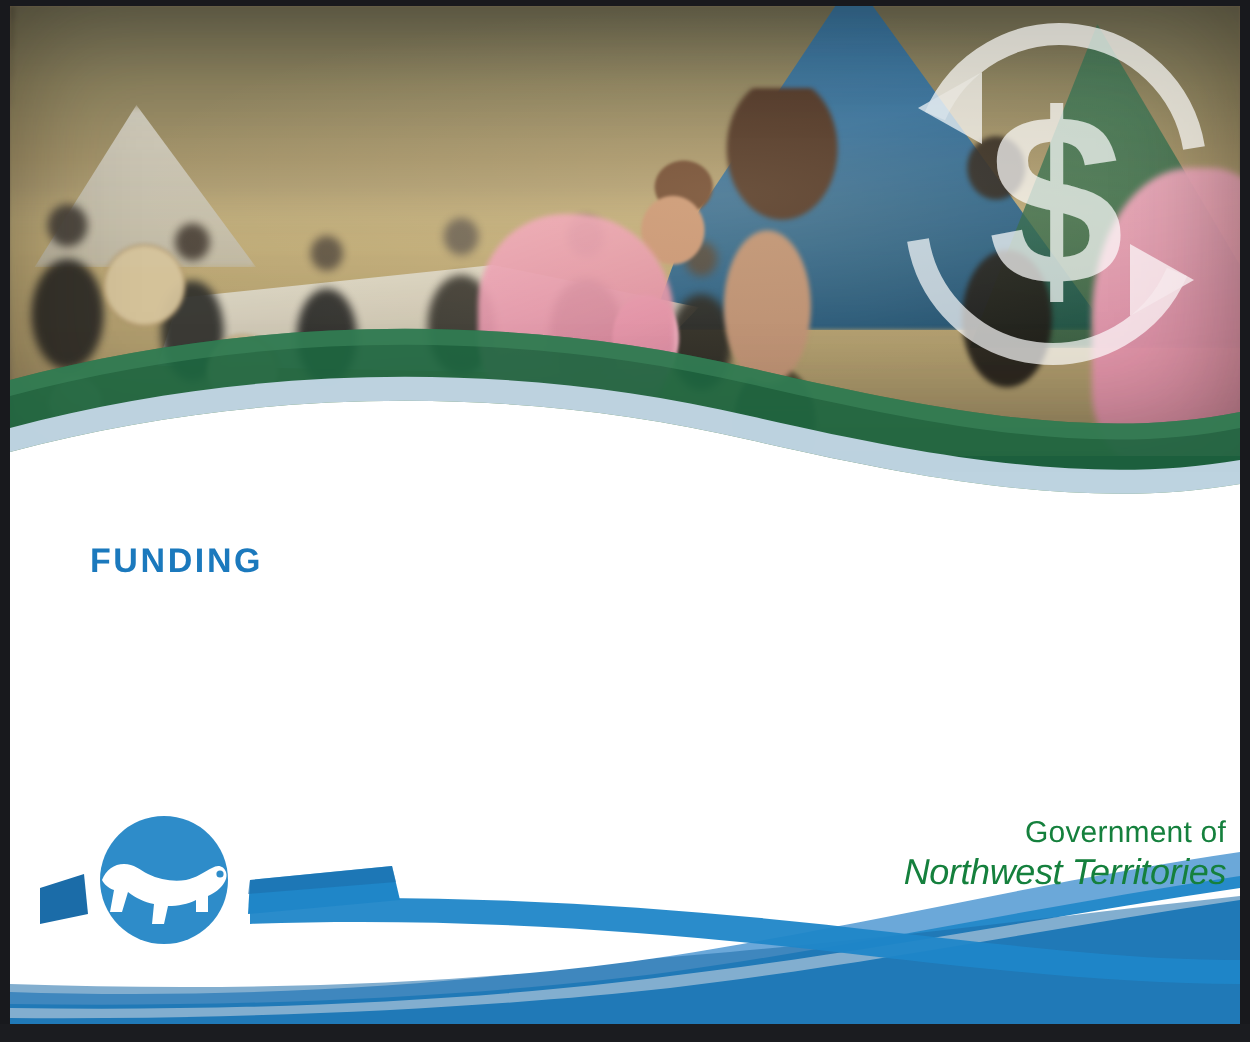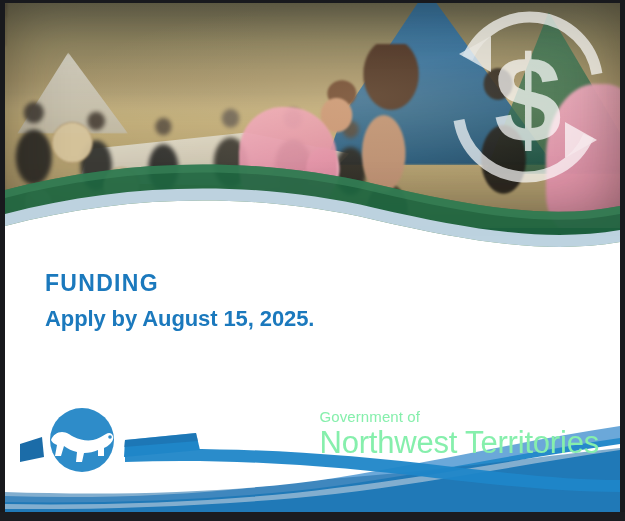--- a/index.html
+++ b/index.html
@@ -163,40 +163,40 @@
 
   
   .panel{
     position:absolute;left:5px;top:236px;width:615px;height:280px;
     background:#ffffff;z-index:10;
   }
 
   
   .copy{position:absolute;left:45px;top:272px;z-index:20;}
   .eyebrow{
-    font-size:23px;font-weight:bold;letter-spacing:1.3px;
+    font-size:17px;font-weight:bold;letter-spacing:1.3px;
     line-height:1;margin:0 0 13px 0;
   }
   .headline{
     font-size:37px;font-weight:bold;letter-spacing:-.3px;
     line-height:1;margin:0 0 16px 0;white-space:nowrap;
   }
   .subline{
     font-size:22px;font-weight:bold;letter-spacing:-.1px;
     line-height:1;margin:0;white-space:nowrap;
   }
 
   
   .gnwt-logo{position:absolute;left:20px;top:404px;width:330px;height:72px;z-index:24;}
   .gnwt-word{
-    position:absolute;right:26px;top:409px;z-index:24;
-    text-align:left;color:#86efac;line-height:1;
+    position:absolute;right:12px;top:409px;z-index:24;
+    text-align:right;color:#15803d;line-height:1;
   }
   .gnwt-word .g1{font-size:15px;font-weight:normal;letter-spacing:.1px;display:block;}
-  .gnwt-word .g2{font-size:31px;font-weight:normal;letter-spacing:-.2px;display:block;margin-top:3px;}
+  .gnwt-word .g2{font-size:18px;font-weight:normal;letter-spacing:-.2px;display:block;margin-top:3px;font-style:italic;}
 
   
   .bottomwave{
     position:absolute;left:5px;bottom:9px;width:615px;height:120px;z-index:20;
   }
 </style>
 </head>
 <body>
 
 <div id="poster">
@@ -234,21 +234,20 @@
 
   <svg class="greenwave" viewBox="0 0 615 110" preserveAspectRatio="none">
     <path d="M0,40 C120,8 250,6 370,34 C470,57 545,70 615,56 L615,110 L0,110 Z" fill="#1d6640" opacity="0.92"></path>
     <path d="M0,40 C120,8 250,6 370,34 C470,57 545,70 615,56 L615,64 C545,78 470,65 370,42 C250,14 120,16 0,48 Z" fill="#3f8a5e" opacity="0.55"></path>
     <path d="M0,64 C120,32 250,30 370,58 C470,81 545,92 615,80 L615,92 C545,104 470,93 370,70 C250,42 120,44 0,76 Z" fill="#c5d8e8" opacity="0.95"></path>
     <path d="M0,76 C120,44 250,42 370,70 C470,93 545,104 615,92 L615,110 L0,110 Z" fill="#ffffff"></path>
   </svg>
 
   <div class="copy">
     <div class="eyebrow" style="color:#1b79bd">FUNDING</div>
-    <div class="subline" style="color:#1b79bd">Apply by August 15, 2025.</div>
   </div>
 
   <svg class="gnwt-logo" viewBox="0 0 330 72">
 
     <path d="M0,40 L22,33 L24,53 L0,58 Z" fill="#1b6ca8"></path>
 
     <path d="M105,36 L176,29 L180,46 L104,53 Z" fill="#1f86c8"></path>
     <path d="M105,36 L176,29 L178,37 L104,43 Z" fill="#1b6ca8" opacity=".55"></path>
 
     <circle cx="62" cy="36" r="32" fill="#2e8cc9"></circle>

